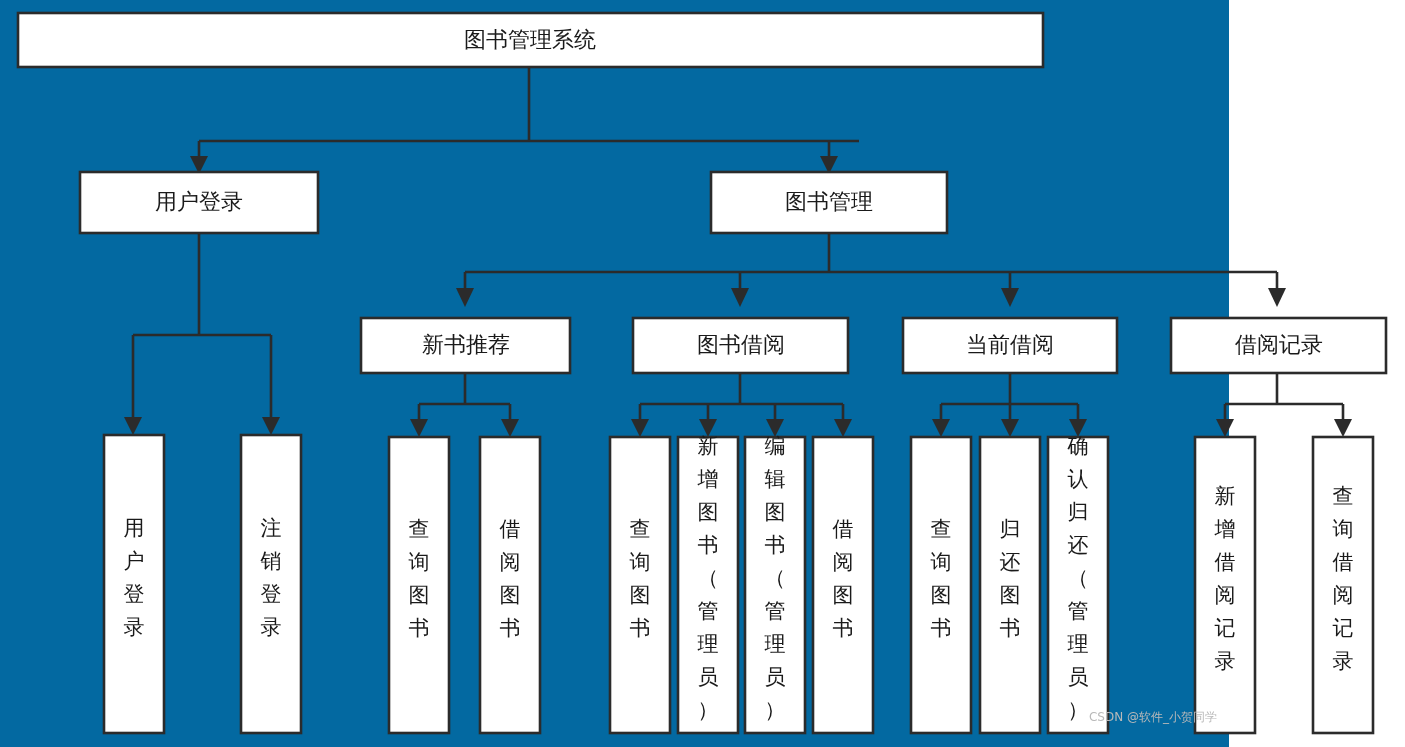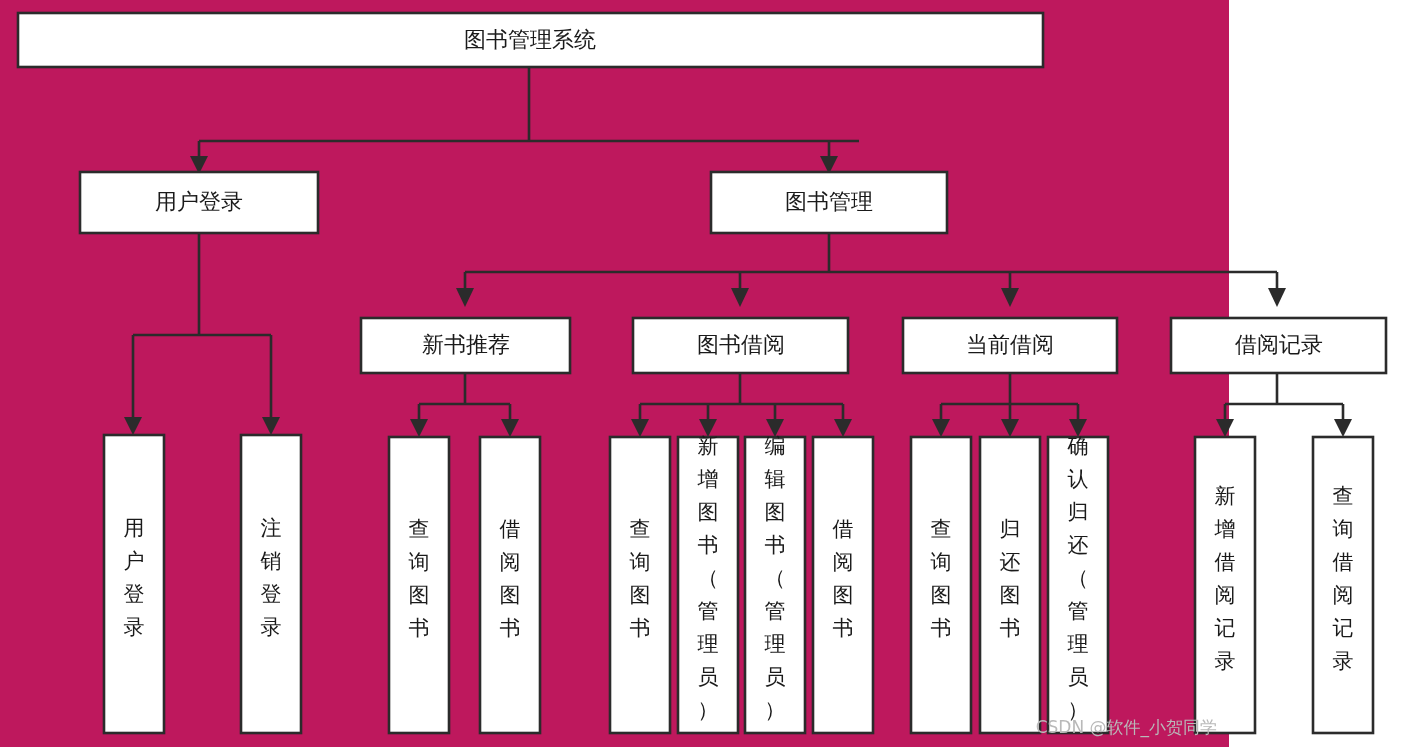--- a/index.html
+++ b/index.html
@@ -11,21 +11,21 @@
   body {
     width: 1405px;
     height: 747px;
     font-family: "DejaVu Sans", "Liberation Sans", sans-serif;
     overflow: hidden;
   }
   #diagram-root {
     position: relative;
     width: 1229px;
     height: 747px;
-    background: #be185d;
+    background: #0369a1;
   }
   svg.diagram-canvas {
     position: absolute;
     top: 0;
     left: 0;
     width: 1405px;
     height: 747px;
   }
   .node-box {
     fill: #ffffff;
@@ -51,23 +51,23 @@
     fill: none;
     stroke-linecap: butt;
   }
   .arrow-head {
     fill: #2b2b2b;
     stroke: none;
   }
   .watermark-text {
     position: absolute;
     right: 12px;
-    bottom: 8px;
-    font-family: "DejaVu Sans", "Liberation Sans", sans-serif;
-    font-size: 17px;
+    bottom: 21px;
+    font-family: "DejaVu Sans", "Liberation Sans", sans-serif;
+    font-size: 12px;
     color: #b9b9b9;
     white-space: nowrap;
     user-select: none;
   }
 </style>
 </head>
 <body>
 
 <div id="diagram-root">
 

